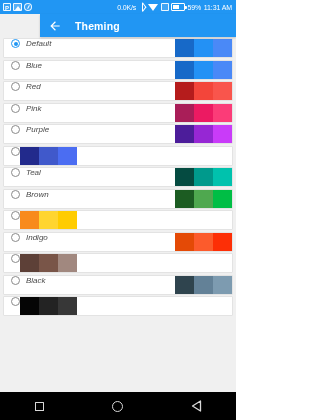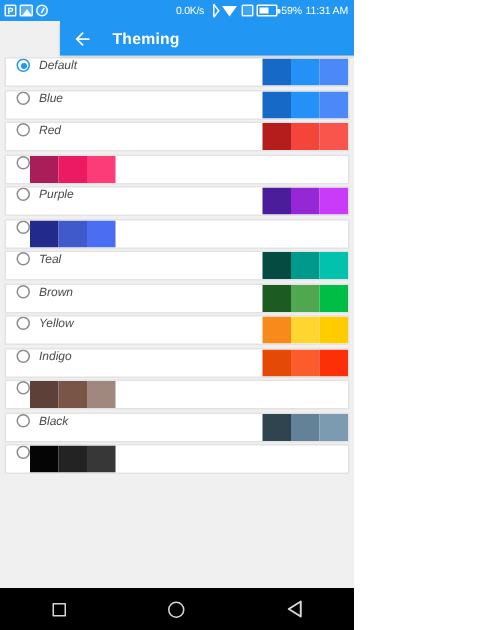--- a/index.html
+++ b/index.html
@@ -369,20 +369,21 @@
         <span class="radio"></span>
         <span class="theme-label">Red</span>
         <span class="swatch">
           <span style="background: rgb(181, 28, 28);"></span>
           <span style="background: rgb(243, 69, 58);"></span>
           <span style="background: rgb(249, 85, 76);"></span>
         </span>
       </div>
       <div class="theme-row">
         <span class="radio"></span>
+        <span class="theme-label">Pink</span>
         <span class="swatch">
           <span style="background: rgb(169, 30, 88);"></span>
           <span style="background: rgb(236, 26, 98);"></span>
           <span style="background: rgb(251, 60, 120);"></span>
         </span>
       </div>
       <div class="theme-row">
         <span class="radio"></span>
         <span class="theme-label">Purple</span>
         <span class="swatch">
@@ -412,21 +413,20 @@
         <span class="radio"></span>
         <span class="theme-label">Brown</span>
         <span class="swatch">
           <span style="background: rgb(28, 92, 34);"></span>
           <span style="background: rgb(79, 168, 79);"></span>
           <span style="background: rgb(0, 190, 69);"></span>
         </span>
       </div>
       <div class="theme-row">
         <span class="radio"></span>
-        <span class="theme-label">Yellow</span>
         <span class="swatch">
           <span style="background: rgb(248, 138, 28);"></span>
           <span style="background: rgb(255, 213, 48);"></span>
           <span style="background: rgb(255, 204, 0);"></span>
         </span>
       </div>
       <div class="theme-row">
         <span class="radio"></span>
         <span class="theme-label">Indigo</span>
         <span class="swatch">

